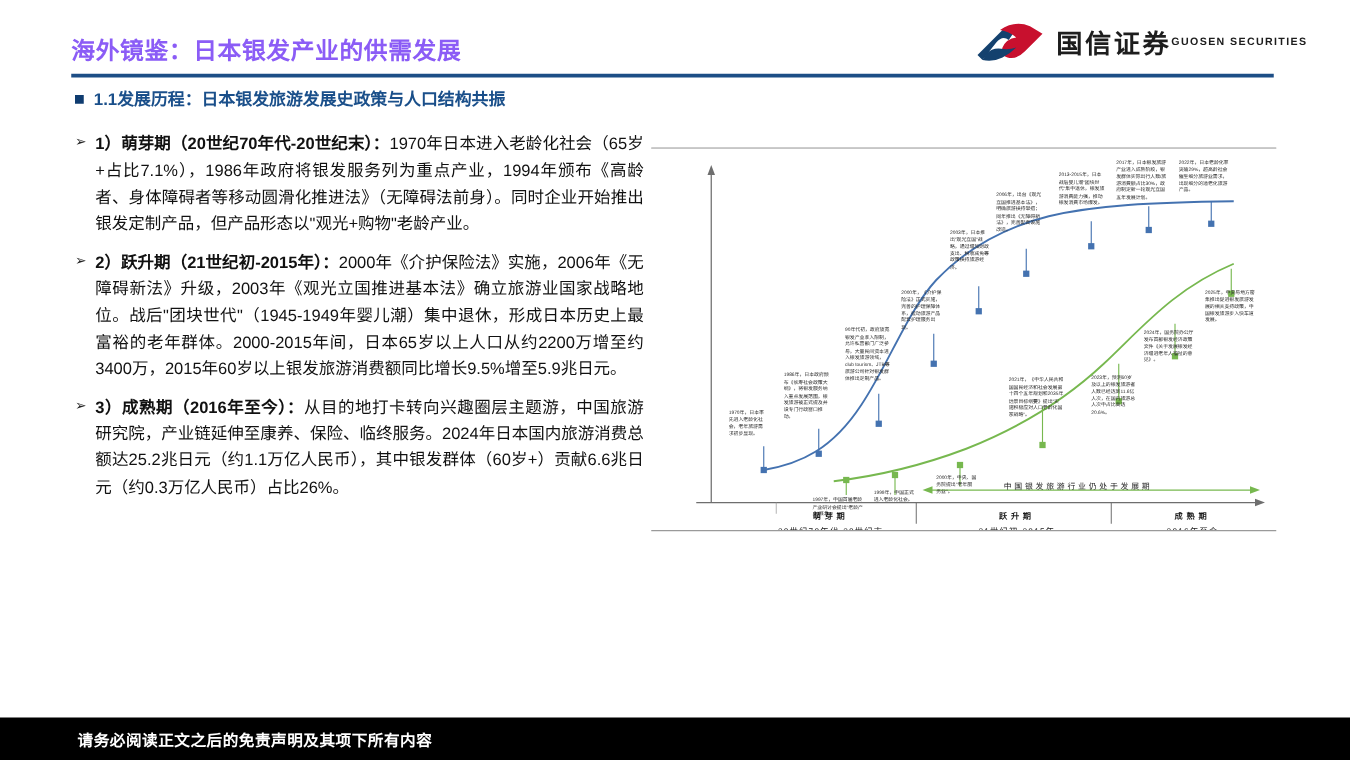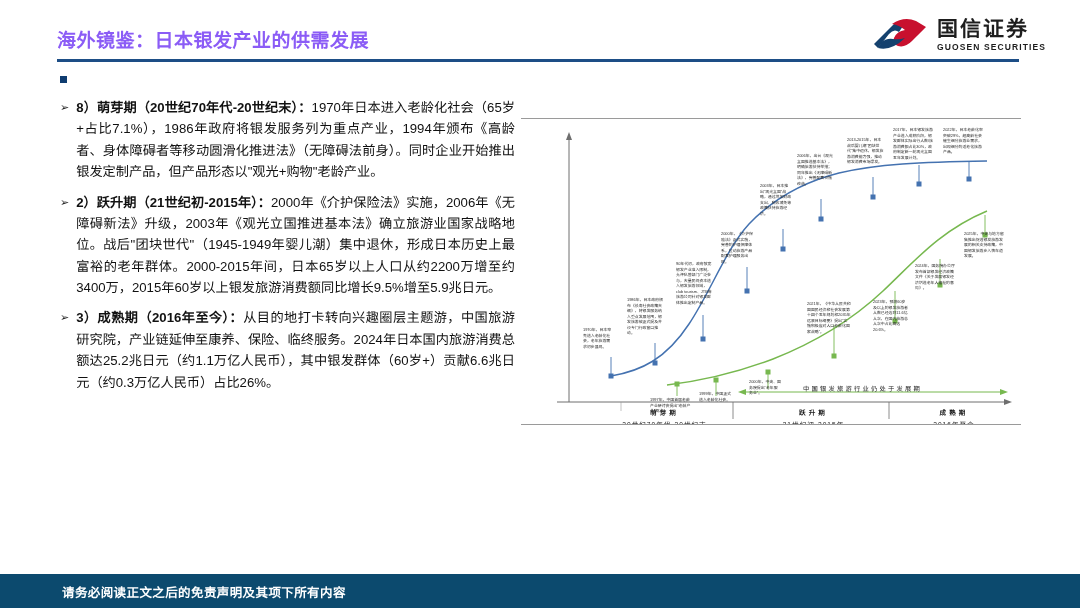--- a/index.html
+++ b/index.html
@@ -34,21 +34,21 @@
 
   
   .logo-wrap {
     position: absolute;
     right: 34px; top: 18px;
     display: flex;
     align-items: center;
     gap: 9px;
   }
   .logo-mark { width: 56px; height: 34px; }
-  .logo-text { display: flex; flex-direction: column; line-height: 1; }
+  .logo-text { display: flex; flex-direction: row; line-height: 1; }
   .logo-cn {
     font-size: 21px; font-weight: bold; color: #1d1d1d;
     letter-spacing: 2px;
   }
   .logo-en {
     font-size: 8.5px; font-weight: bold; color: #1d1d1d;
     letter-spacing: 1.1px; margin-top: 4px;
   }
 
   
@@ -161,21 +161,21 @@
     font-size: 6.3px;
     letter-spacing: 2.2px;
     color: #1a1a1a;
   }
 
   
   .footer-bar {
     position: absolute;
     left: 0; bottom: 0;
     width: 1080px; height: 34px;
-    background: #0c4a6e;
+    background: #000000;
     display: flex;
     align-items: center;
   }
   .footer-text {
     color: #ffffff;
     font-size: 12.5px;
     font-weight: bold;
     margin-left: 62px;
     letter-spacing: 0.4px;
   }
@@ -197,26 +197,27 @@
     <div class="logo-text">
       <span class="logo-cn">国信证券</span>
       <span class="logo-en">GUOSEN SECURITIES</span>
     </div>
   </div>
 
   <div class="left-col">
 
     <div class="bullet-h2">
       <span class="sq-marker"></span>
+      <span class="h2-text">1.1发展历程：日本银发旅游发展史政策与人口结构共振</span>
     </div>
 
     <div class="para-row">
       <span class="arrow-marker">➢</span>
       <div class="para-text">
-        <b>8）萌芽期（20世纪70年代-20世纪末）：</b><span>1970年日本进入老龄化社会（65岁+占比7.1%），1986年政府将银发服务列为重点产业，1994年颁布《高龄者、身体障碍者等移动圆滑化推进法》（无障碍法前身）。同时企业开始推出银发定制产品，但产品形态以"观光+购物"老龄产业。</span>
+        <b>1）萌芽期（20世纪70年代-20世纪末）：</b><span>1970年日本进入老龄化社会（65岁+占比7.1%），1986年政府将银发服务列为重点产业，1994年颁布《高龄者、身体障碍者等移动圆滑化推进法》（无障碍法前身）。同时企业开始推出银发定制产品，但产品形态以"观光+购物"老龄产业。</span>
       </div>
     </div>
 
     <div class="para-row">
       <span class="arrow-marker">➢</span>
       <div class="para-text">
         <b>2）跃升期（21世纪初-2015年）：</b><span>2000年《介护保险法》实施，2006年《无障碍新法》升级，2003年《观光立国推进基本法》确立旅游业国家战略地位。战后"团块世代"（1945-1949年婴儿潮）集中退休，形成日本历史上最富裕的老年群体。2000-2015年间，日本65岁以上人口从约2200万增至约3400万，2015年60岁以上银发旅游消费额同比增长9.5%增至5.9兆日元。</span>
       </div>
     </div>
 

